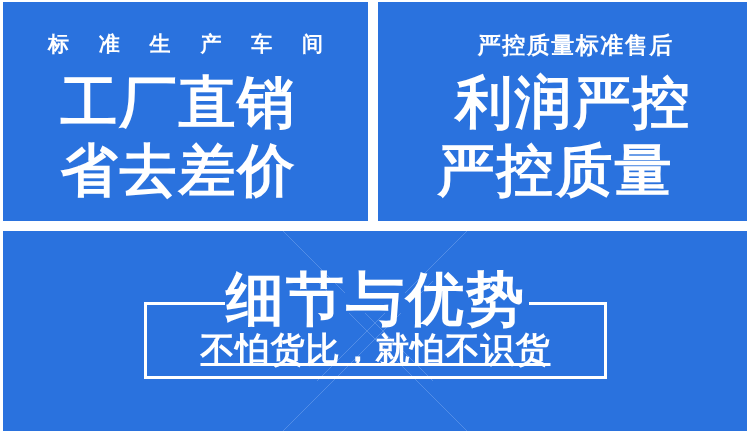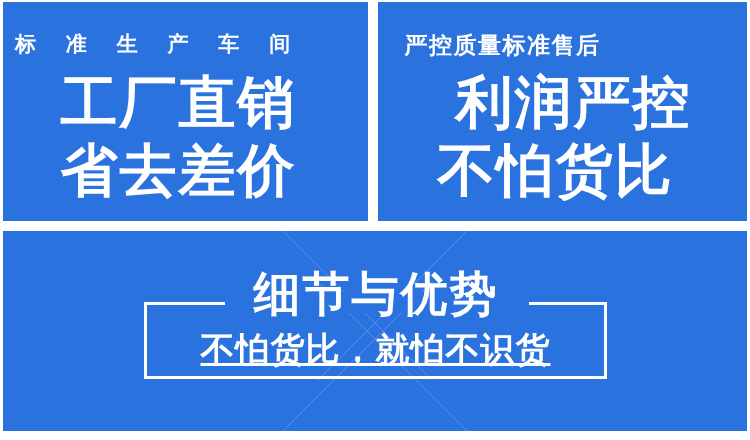--- a/index.html
+++ b/index.html
@@ -51,21 +51,21 @@
     width: 100%;
     height: 100%;
     z-index: 2;
   }
 
   
   .eyebrow {
     position: absolute;
     left: 0;
     right: 0;
-    text-align: left;
+    text-align: center;
     color: #ffffff;
     font-weight: 700;
     white-space: nowrap;
   }
   #eyebrow-factory {
     top: 28px;
     font-size: 21px;
     letter-spacing: 12px;
     text-indent: 12px;
     font-weight: 600;
@@ -129,21 +129,21 @@
   }
 
   #title-details {
     position: absolute;
     left: 0;
     right: 0;
     top: 39px;
     text-align: center;
     color: #ffffff;
     font-weight: 800;
-    font-size: 47px;
+    font-size: 58px;
     line-height: 1;
     letter-spacing: 2px;
     text-indent: 2px;
     white-space: nowrap;
     z-index: 4;
   }
   #subtitle-details {
     position: absolute;
     left: 0;
     right: 0;
@@ -170,21 +170,21 @@
       <div class="eyebrow" id="eyebrow-factory">标 准 生 产 车 间</div>
       <div class="headline" id="headline-factory-1">工厂直销</div>
       <div class="headline" id="headline-factory-2">省去差价</div>
     </div>
   </div>
 
   <div class="panel" id="panel-quality">
     <div class="panel-inner">
       <div class="eyebrow" id="eyebrow-quality">严控质量标准售后</div>
       <div class="headline" id="headline-quality-1">利润严控</div>
-      <div class="headline" id="headline-quality-2">不怕货比</div>
+      <div class="headline" id="headline-quality-2">严控质量</div>
     </div>
   </div>
 
   <div class="panel" id="panel-details">
 
     <svg class="diagonals" viewBox="0 0 744 200" preserveAspectRatio="none">
       <g stroke="#5a92e8" stroke-width="1" fill="none" opacity="0.85">
         <line x1="250" y1="-30" x2="430" y2="150"></line>
         <line x1="494" y1="-30" x2="314" y2="150"></line>
         <line x1="250" y1="230" x2="430" y2="50"></line>

